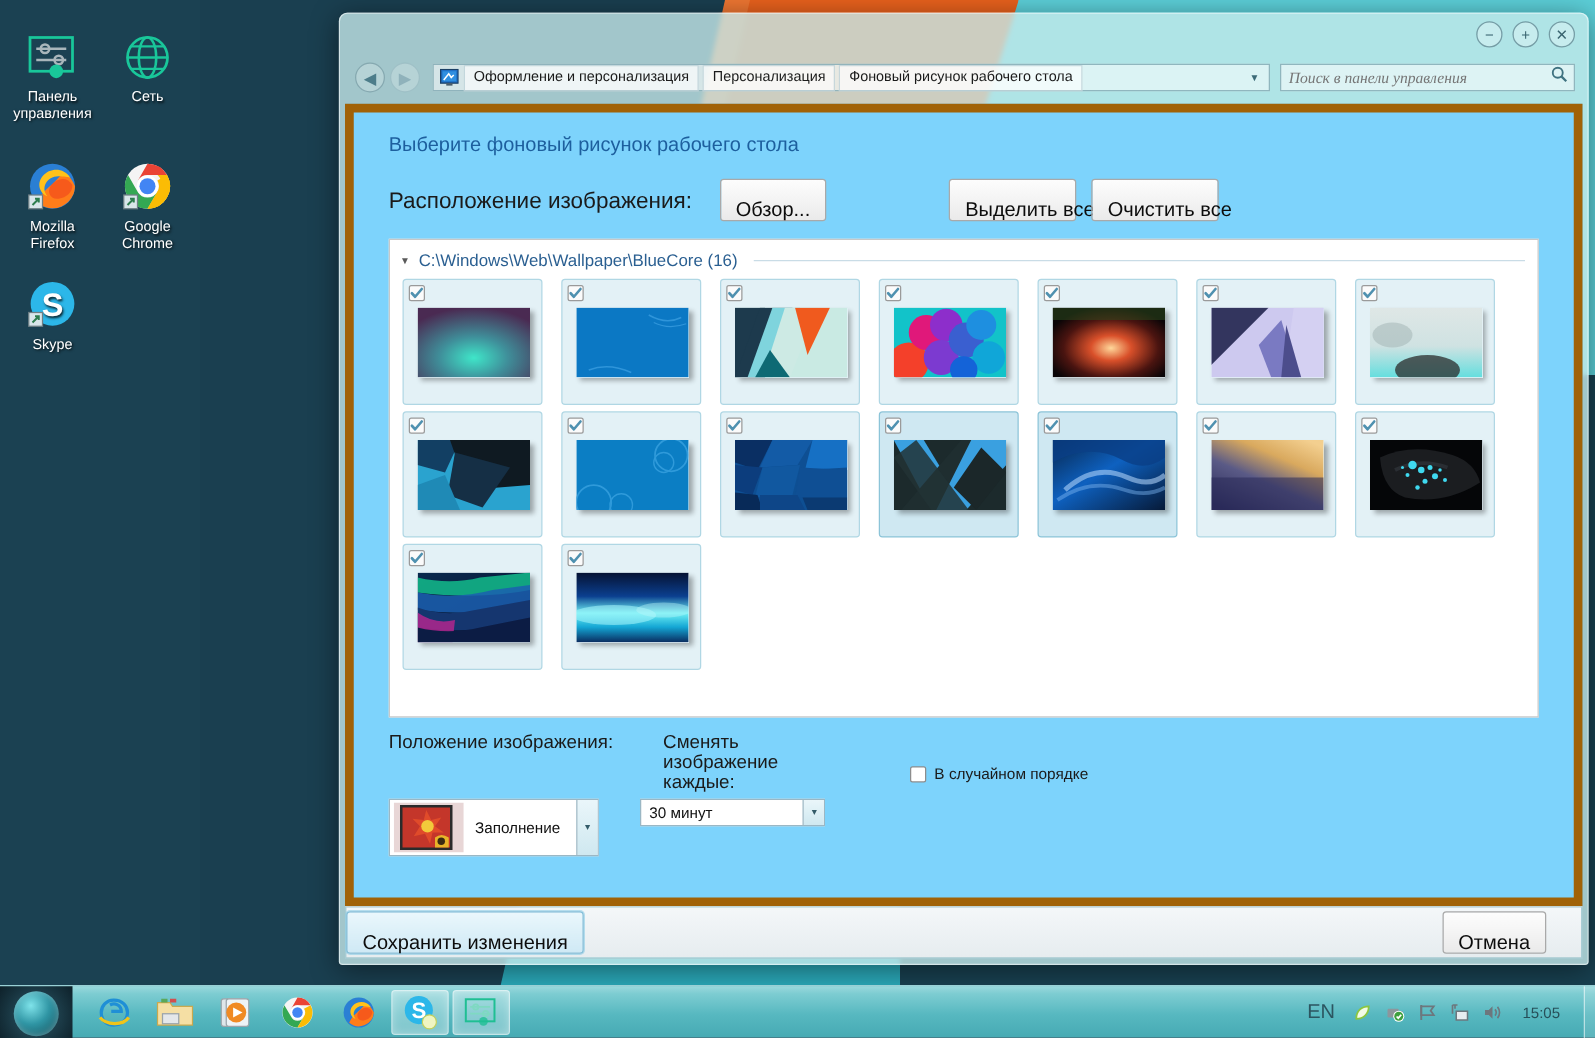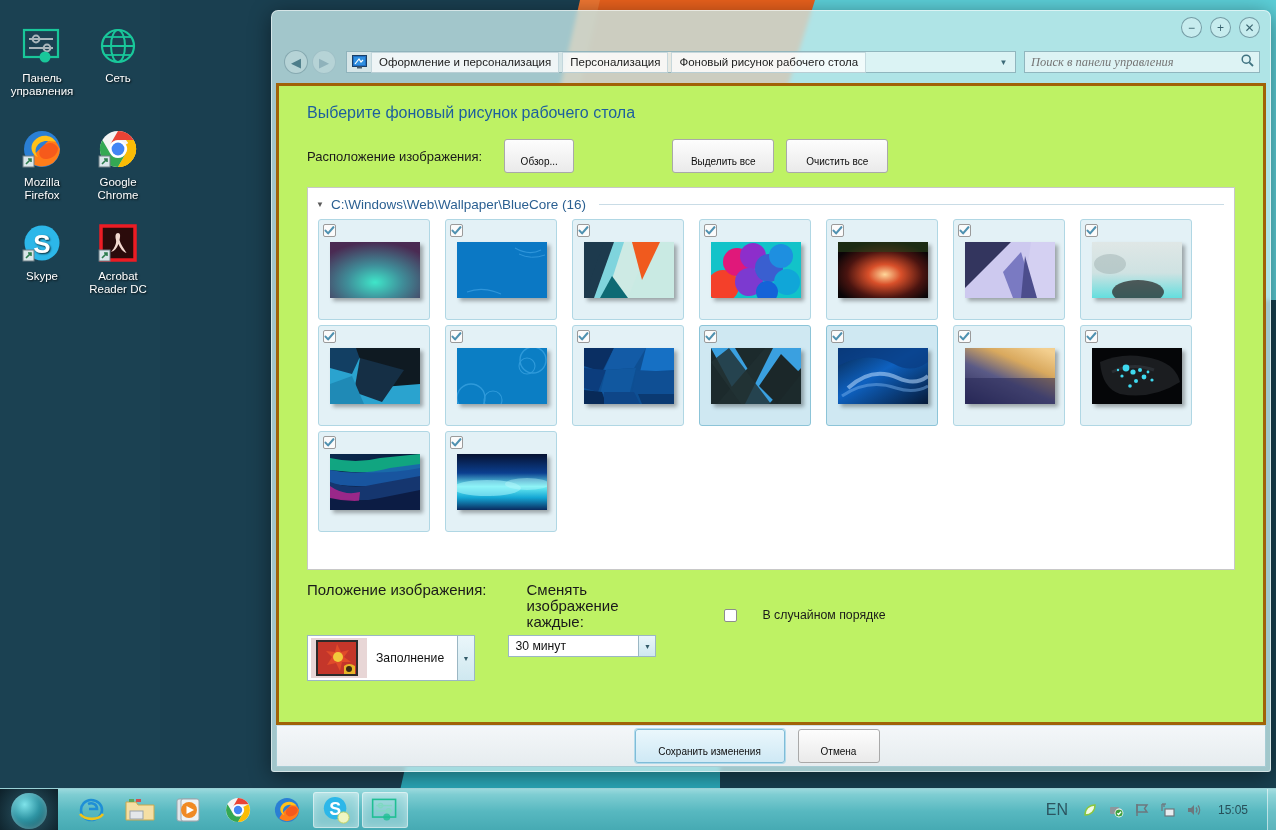--- a/index.html
+++ b/index.html
@@ -122,52 +122,52 @@
   .searchbox input {
     flex: 1; border: 0; background: transparent; outline: none;
     font-family: "Liberation Serif", serif; font-style: italic;
     font-size: 12.5px; color: #20343a; padding: 0 6px;
   }
   .searchbox .sicon { width: 24px; text-align: center; color: #4b7b88; }
 
   
   .content {
     position: absolute; left: 4px; right: 4px; top: 72px; bottom: 46px;
-    background: #bef264;
-    border: 3px solid #a16207;
+    background: #7dd3fc;
+    border: 7px solid #a16207;
     overflow: hidden;
   }
   .page-head {
     color: #1d5f9e; font-size: 16px; padding: 18px 0 0 28px;
     font-weight: normal;
   }
   .page-desc {
     color: #202020; font-size: 12.3px; line-height: 17px;
     padding: 10px 30px 0 28px; max-width: 800px;
   }
 
   .loc-row { display: flex; align-items: center; padding: 17px 0 0 28px; gap: 0; }
-  .loc-label { font-size: 13px; color: #1a1a1a; margin-right: 8px; }
+  .loc-label { font-size: 18px; color: #1a1a1a; margin-right: 8px; }
   .combo {
     height: 22px; border: 1px solid #9bb7c4; background: #fff;
     display: flex; align-items: center; font-size: 12.2px; color: #111;
     cursor: pointer;
   }
   .combo .cval { padding: 0 6px; flex: 1; white-space: nowrap; overflow: hidden; }
   .combo .carrow {
     width: 17px; height: 100%; flex: none;
     background: linear-gradient(#eaf6fa,#cfe8f0);
     border-left: 1px solid #9bb7c4;
     display: flex; align-items: center; justify-content: center;
     font-size: 7px; color: #335b69;
   }
   #loc-combo { width: 243px; }
   .btn {
     height: 23px; min-width: 70px; padding: 16px 12px;
-    font-size: 10px; color: #0c0c0c;
+    font-size: 16px; color: #0c0c0c;
     background: linear-gradient(#fdfdfd,#eaeaea);
     border: 1px solid #a9a9a9; border-radius: 3px;
     cursor: pointer; white-space: nowrap;
   }
   #browse-btn { margin-left: 14px; }
   #selectall-btn { margin-left: 98px; width: 102px; }
   #clearall-btn { margin-left: 12px; width: 102px; }
   .listpane {
     margin: 14px 28px 0 28px; height: 383px;
     border: 1px solid #c8c8c8; background: #fff;
@@ -209,33 +209,33 @@
   .opt-col { display: flex; flex-direction: column; }
   .opt-lbl { font-size: 15px; color: #1a1a1a; line-height: 16px; margin-bottom: 5px; }
   #pos-combo { width: 168px; height: 46px; align-items: stretch; margin-top: 32px; }
   #pos-combo .posthumb {
     width: 62px; flex: none; display: flex; align-items: center; justify-content: center;
     background: #fff;
   }
   #pos-combo .cval { display: flex; align-items: center; }
   #interval-col { margin-left: 22px; align-items: flex-end; }
   #interval-combo { width: 148px; }
-  .chkrow { display: flex; align-items: center; margin-left: 68px; margin-top: 26px; gap: 25px; cursor: pointer; }
+  .chkrow { display: flex; align-items: center; margin-left: 68px; margin-top: 26px; gap: 6px; cursor: pointer; }
   .chkbox {
     width: 13px; height: 13px; background: #fff;
     border: 1px solid #8d8d8d; border-radius: 2px; flex: none;
   }
   .chk-lbl { font-size: 12.3px; color: #1a1a1a; }
 
   
   .win-footer {
     position: absolute; left: 4px; right: 4px; bottom: 4px; height: 42px;
     background: linear-gradient(#f4f7f9,#e6ecef);
     border: 1px solid #a7ccd4; border-top: 1px solid #cfdde2;
-    display: flex; align-items: center; justify-content: center;
+    display: flex; align-items: center; justify-content: space-between;
     padding-right: 28px; gap: 13px;
   }
   .btn-default {
     background: linear-gradient(#eaf7fc,#cfe9f5);
     border: 1px solid #7fbcd8;
     box-shadow: 0 0 0 1px rgba(140,205,230,.6);
   }
   #save-btn { min-width: 150px; height: 25px; }
   #cancel-btn { min-width: 82px; height: 25px; }
 
@@ -354,31 +354,20 @@
     <div class="dicon">
       <div class="glyph">
         <svg width="44" height="44" viewBox="0 0 44 44">
           <circle cx="22" cy="21" r="17.5" fill="#2cb7e9"></circle>
           <text x="22" y="31" font-family="Liberation Sans, sans-serif" font-size="26" font-weight="bold" fill="#fff" text-anchor="middle">S</text>
           <rect x="3" y="28" width="11" height="11" fill="#d9e6ea" stroke="#6e7f85"></rect>
           <path d="M6 36 L11 31 M8 31 L11 31 L11 34" stroke="#2d7d4e" stroke-width="1.6" fill="none"></path>
         </svg>
       </div>
       <span class="lbl">Skype</span>
-    </div>
-    <div class="dicon">
-      <div class="glyph">
-        <svg width="44" height="44" viewBox="0 0 44 44">
-          <rect x="5" y="4" width="34" height="34" fill="#2b0b0b" stroke="#ec1c24" stroke-width="3.5"></rect>
-          <path d="M22 11 C19.5 11 19 14 20 18 C21 22 17 28 15 30 C18.5 29 21 26 22.5 22 C24 26 27 30 30.5 31 C28 27 24.5 22 23.5 18 C24.5 14 24.5 11 22 11Z" fill="#f3d8cf"></path>
-          <rect x="3" y="28" width="11" height="11" fill="#d9e6ea" stroke="#6e7f85"></rect>
-          <path d="M6 36 L11 31 M8 31 L11 31 L11 34" stroke="#2d7d4e" stroke-width="1.6" fill="none"></path>
-        </svg>
-      </div>
-      <span class="lbl">Acrobat Reader DC</span>
     </div>
   </div>
 </div>
 
 <div id="window">
 
   <div class="win-titlebar">
     <div class="win-ctrls">
       <div class="wbtn">−</div>
       <div class="wbtn">+</div>

